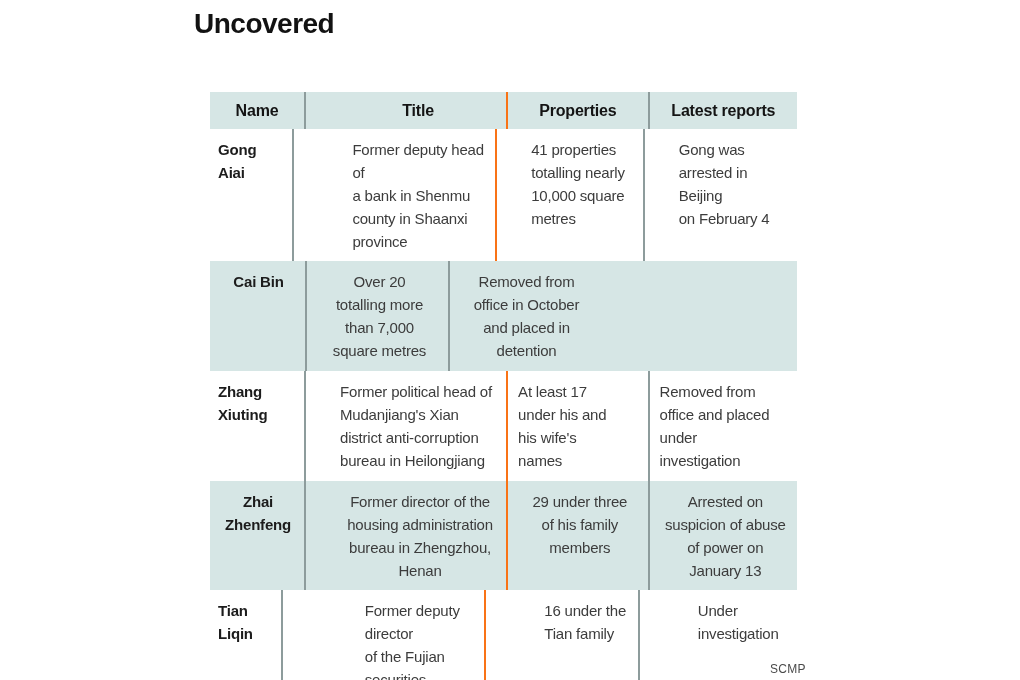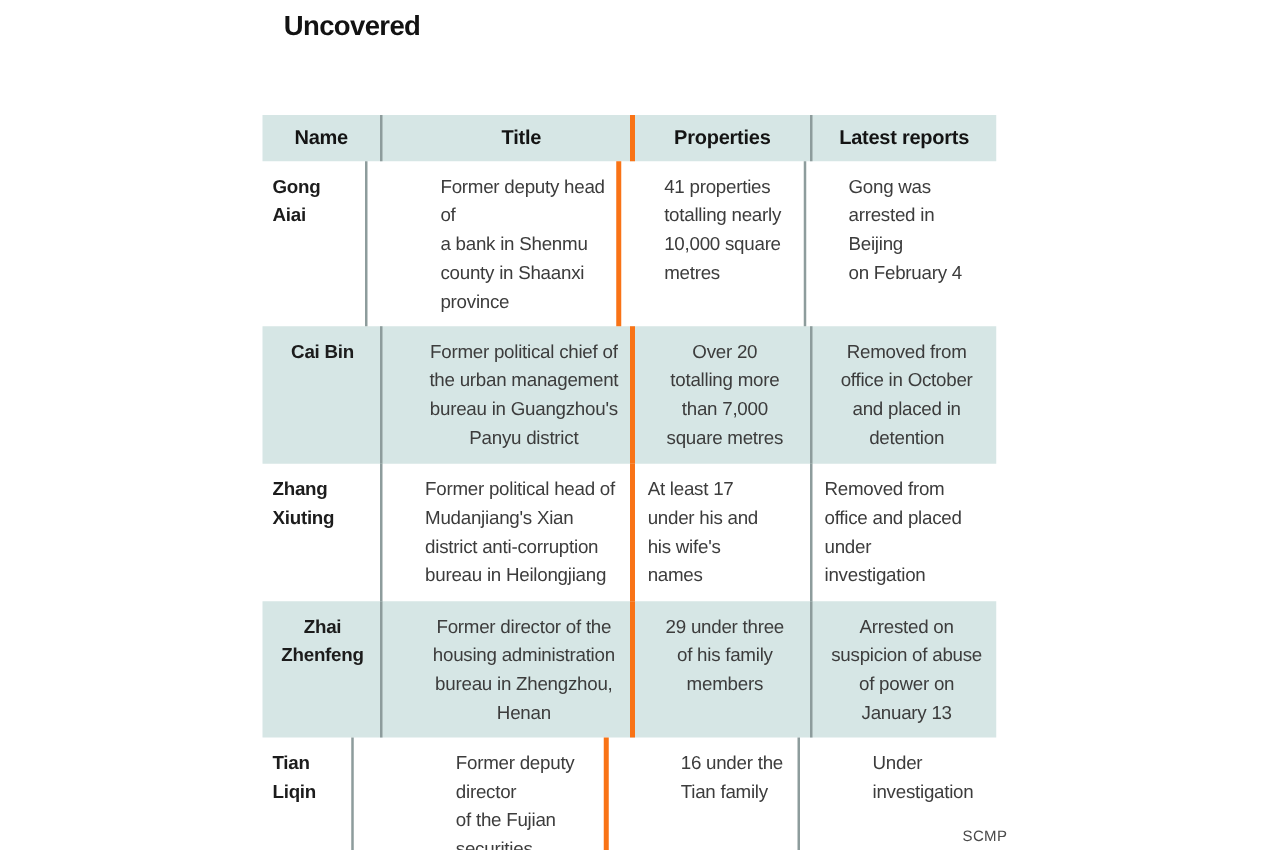--- a/index.html
+++ b/index.html
@@ -9,23 +9,23 @@
   }
   .canvas {
     position: relative;
     width: 1020px;
     height: 680px;
     background: #ffffff;
     overflow: hidden;
   }
   .page-title {
     position: absolute;
-    left: 227px;
+    left: 194px;
     top: 8px;
-    font-size: 22px;
+    font-size: 28px;
     font-weight: bold;
     color: #121212;
     letter-spacing: -0.5px;
   }
   .page-subtitle {
     position: absolute;
     left: 211px;
     top: 52px;
     font-size: 15px;
     color: #3c3c3c;
@@ -49,21 +49,21 @@
   .tcell {
     box-sizing: border-box;
     font-size: 15px;
     line-height: 23px;
     color: #3c3c3c;
     padding: 9px 6px 8px 10px;
     white-space: pre-line;
     letter-spacing: -0.2px;
   }
   .col-name   { width: 97px;  border-right: 2px solid #8d9c9c; }
-  .col-title  { width: 180px; border-right: 4px solid #f97316; margin-left: 24px; }
+  .col-title  { width: 180px; border-right: 2px solid #f97316; margin-left: 24px; }
   .col-props  { width: 143px; border-right: 2px solid #8d9c9c; }
   .col-latest { width: 149px; }
   .header .tcell {
     display: flex;
     align-items: center;
     justify-content: center;
     font-weight: bold;
     font-size: 16px;
     color: #141414;
     padding: 0 4px;
@@ -114,24 +114,20 @@
 totalling nearly
 10,000 square
 metres</div>
       <div class="tcell col-latest">Gong was
 arrested in Beijing
 on February 4</div>
     </div>
 
     <div class="trow r2 alt">
       <div class="tcell col-name cell-name">Cai Bin</div>
-      <div class="tcell col-title">Former political chief of
-the urban management
-bureau in Guangzhou's
-Panyu district</div>
       <div class="tcell col-props">Over 20
 totalling more
 than 7,000
 square metres</div>
       <div class="tcell col-latest">Removed from
 office in October
 and placed in
 detention</div>
     </div>
 

